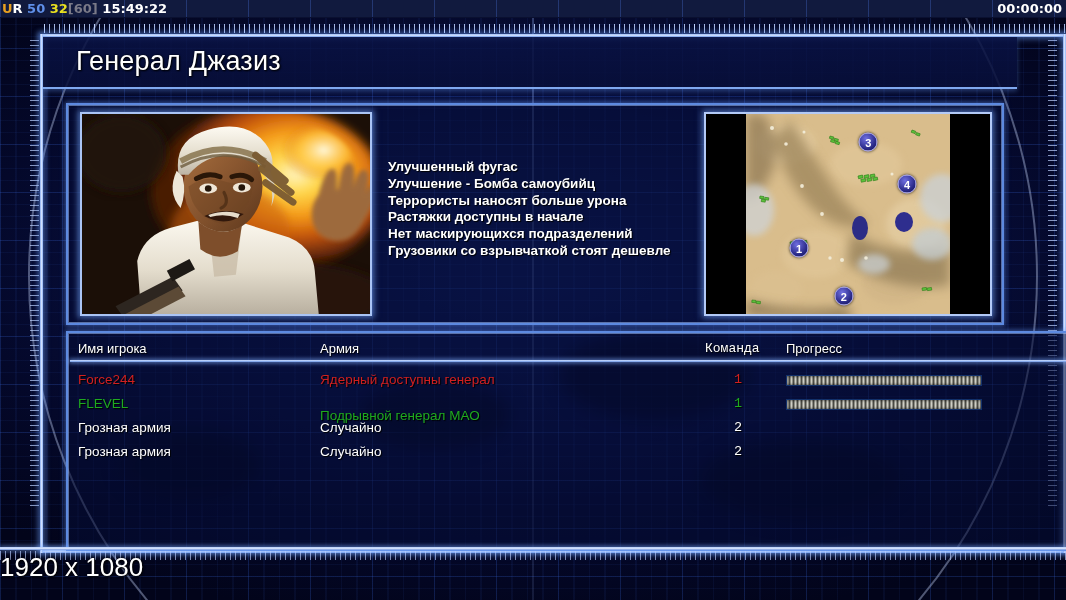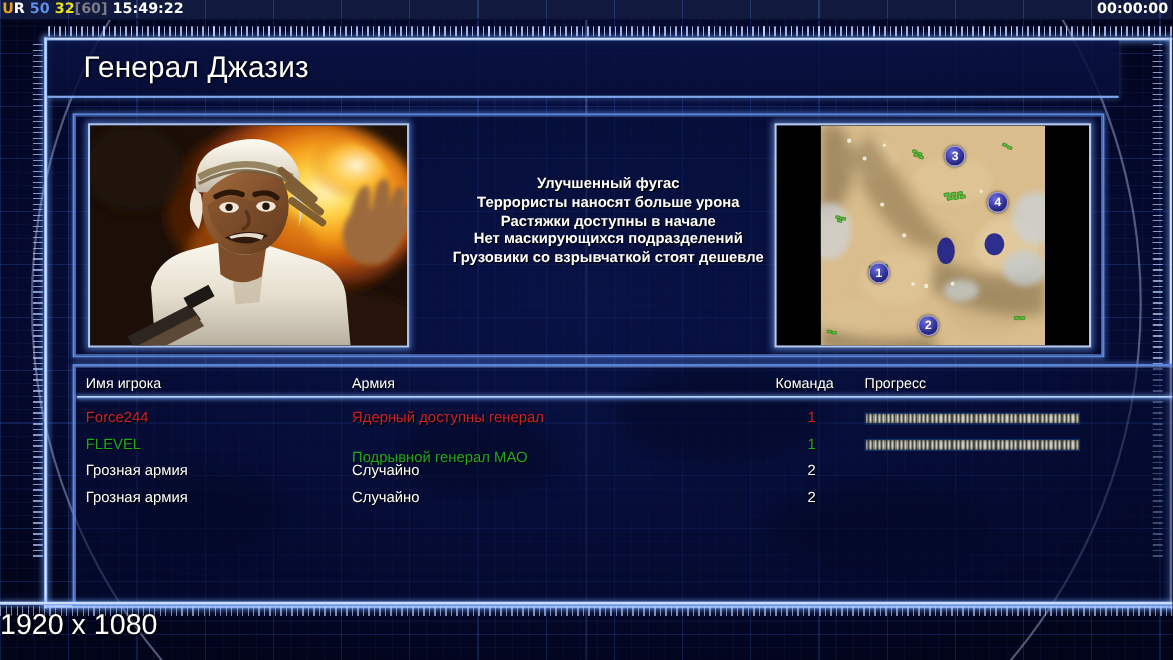--- a/index.html
+++ b/index.html
@@ -186,21 +186,21 @@
   #desc {
     position: absolute;
     left: 320px; top: 54px;
     width: 330px;
     font-size: 13.5px;
     line-height: 16.8px;
     color: #ffffff;
     text-shadow: 1px 1px 1px #000;
     white-space: nowrap;
   }
-  #desc div { font-weight: bold; text-align: center; }
+  #desc div { font-weight: bold; }
 
   #minimap-wrap {
     position: absolute;
     right: 10px; top: 7px;
     width: 288px; height: 204px;
     border: 2px solid #b3caf7;
     box-shadow: 0 0 6px 2px rgba(120,170,255,0.6);
     background: #000000;
     overflow: hidden;
   }
@@ -227,21 +227,21 @@
   #head-underline {
     position: absolute;
     left: 2px; right: 2px; top: 27px;
     height: 2px;
     background: linear-gradient(to bottom, #cfe0ff, #6d96e4);
     box-shadow: 0 0 4px 1px rgba(130,175,255,0.7);
   }
   .col { position: absolute; top: 0; }
   .c-name { left: 10px; }
   .c-army { left: 252px; }
-  .c-team { left: 637px; }
+  .c-team { left: 637px; font-family: Liberation Mono, monospace; }
   .c-prog { left: 718px; }
 
   .prow {
     position: absolute;
     left: 0; right: 0;
     height: 24px;
     font-size: 13.5px;
     text-shadow: 1px 1px 1px #000;
   }
   .prow .col { top: 3px; }
@@ -411,20 +411,21 @@
           <path d="M44,204 l54,-28 l7,10 l-54,28 z" fill="#5c4a36"></path>
           <rect x="86" y="160" width="26" height="12" transform="rotate(-28 86 160)" fill="#1d1915"></rect>
 
           <rect width="292" height="204" fill="none"></rect>
           <rect width="292" height="204" fill="url(#vig)"></rect>
         </svg>
       </div>
 
       <div id="desc">
         <div>Улучшенный фугас</div>
+        <div>Улучшение - Бомба самоубийц</div>
         <div>Террористы наносят больше урона</div>
         <div>Растяжки доступны в начале</div>
         <div>Нет маскирующихся подразделений</div>
         <div>Грузовики со взрывчаткой стоят дешевле</div>
       </div>
 
       <div id="minimap-wrap">
         <div id="minimap">
           <svg viewBox="0 0 204 200" preserveAspectRatio="none">
             <defs>

